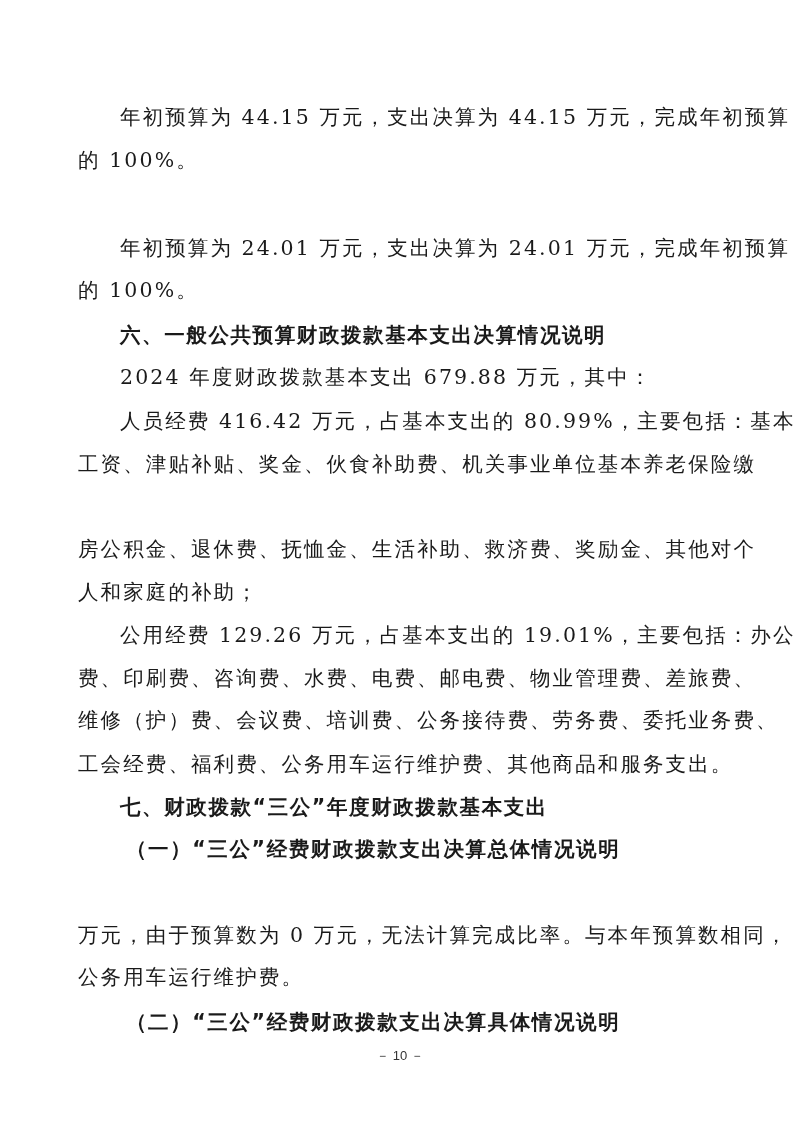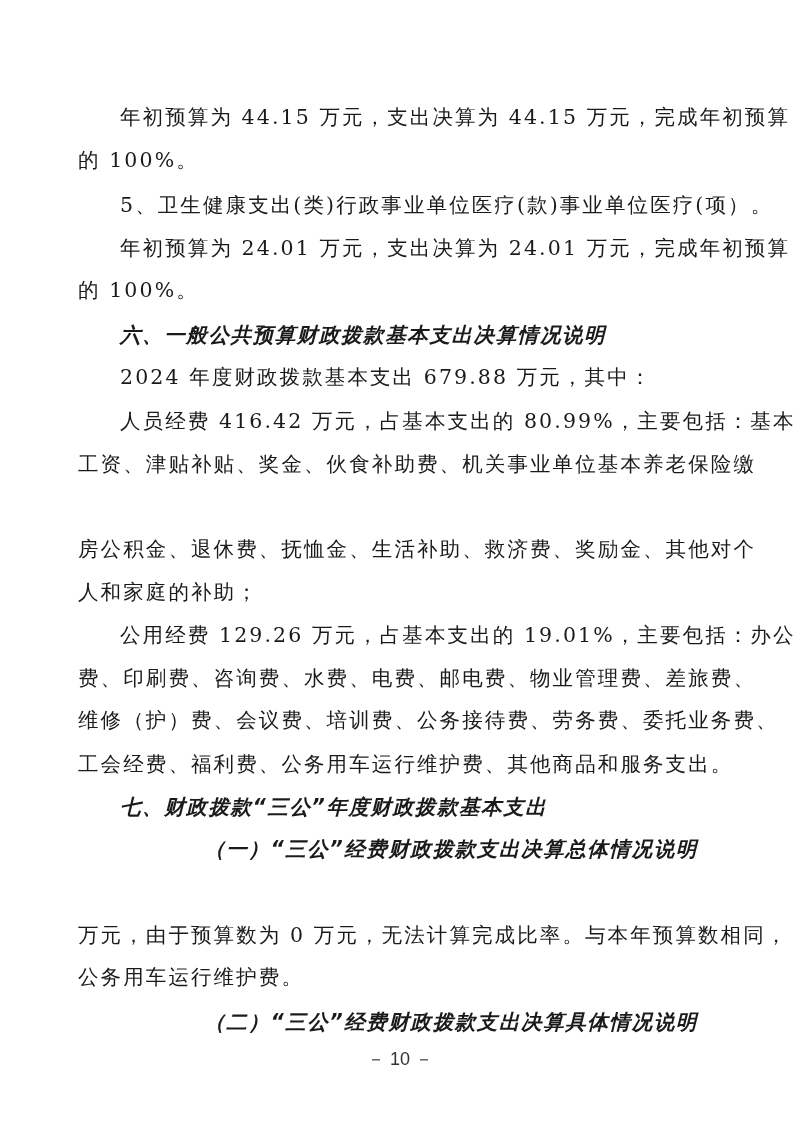--- a/index.html
+++ b/index.html
@@ -13,37 +13,36 @@
     .line {
       position: absolute;
       left: 78px;
       width: 650px;
       font-size: 20.5px;
       line-height: 30px;
       white-space: nowrap;
       letter-spacing: 2.1px;
     }
     .indent { left: 120px; width: 608px; }
-    .indent-h2 { left: 126px; text-align: center; }
-    .heading { font-family: "DejaVu Sans", "Liberation Sans", sans-serif; font-weight: bold; letter-spacing: 1.6px; font-style: italic; }
+    .indent-h2 { left: 126px; }
+    .heading { font-family: "DejaVu Sans", "Liberation Sans", sans-serif; font-weight: bold; letter-spacing: 1.6px; }
     .page-num {
       position: absolute; left: 0; width: 800px; top: 1047px;
       text-align: center;
       font-family: "Liberation Sans", "DejaVu Sans", sans-serif;
-      font-size: 18px; color: #333;
+      font-size: 13px; color: #333;
     }
   </style>
 </head>
 <body>
 
 <div class="page">
 
   <div class="line indent" style="top:102px">年初预算为 44.15 万元，支出决算为 44.15 万元，完成年初预算</div>
   <div class="line" style="top:145px">的 100%。</div>
-  <div class="line indent" style="top:190px">5、卫生健康支出(类)行政事业单位医疗(款)事业单位医疗(项）。</div>
   <div class="line indent" style="top:233px">年初预算为 24.01 万元，支出决算为 24.01 万元，完成年初预算</div>
   <div class="line" style="top:275px">的 100%。</div>
 
   <div class="line indent heading" style="top:320px">六、一般公共预算财政拨款基本支出决算情况说明</div>
   <div class="line indent" style="top:362px">2024 年度财政拨款基本支出 679.88 万元，其中：</div>
 
   <div class="line indent" style="top:406px">人员经费 416.42 万元，占基本支出的 80.99%，主要包括：基本</div>
   <div class="line" style="top:449px">工资、津贴补贴、奖金、伙食补助费、机关事业单位基本养老保险缴</div>
   <div class="line" style="top:534px">房公积金、退休费、抚恤金、生活补助、救济费、奖励金、其他对个</div>
   <div class="line" style="top:577px">人和家庭的补助；</div>

